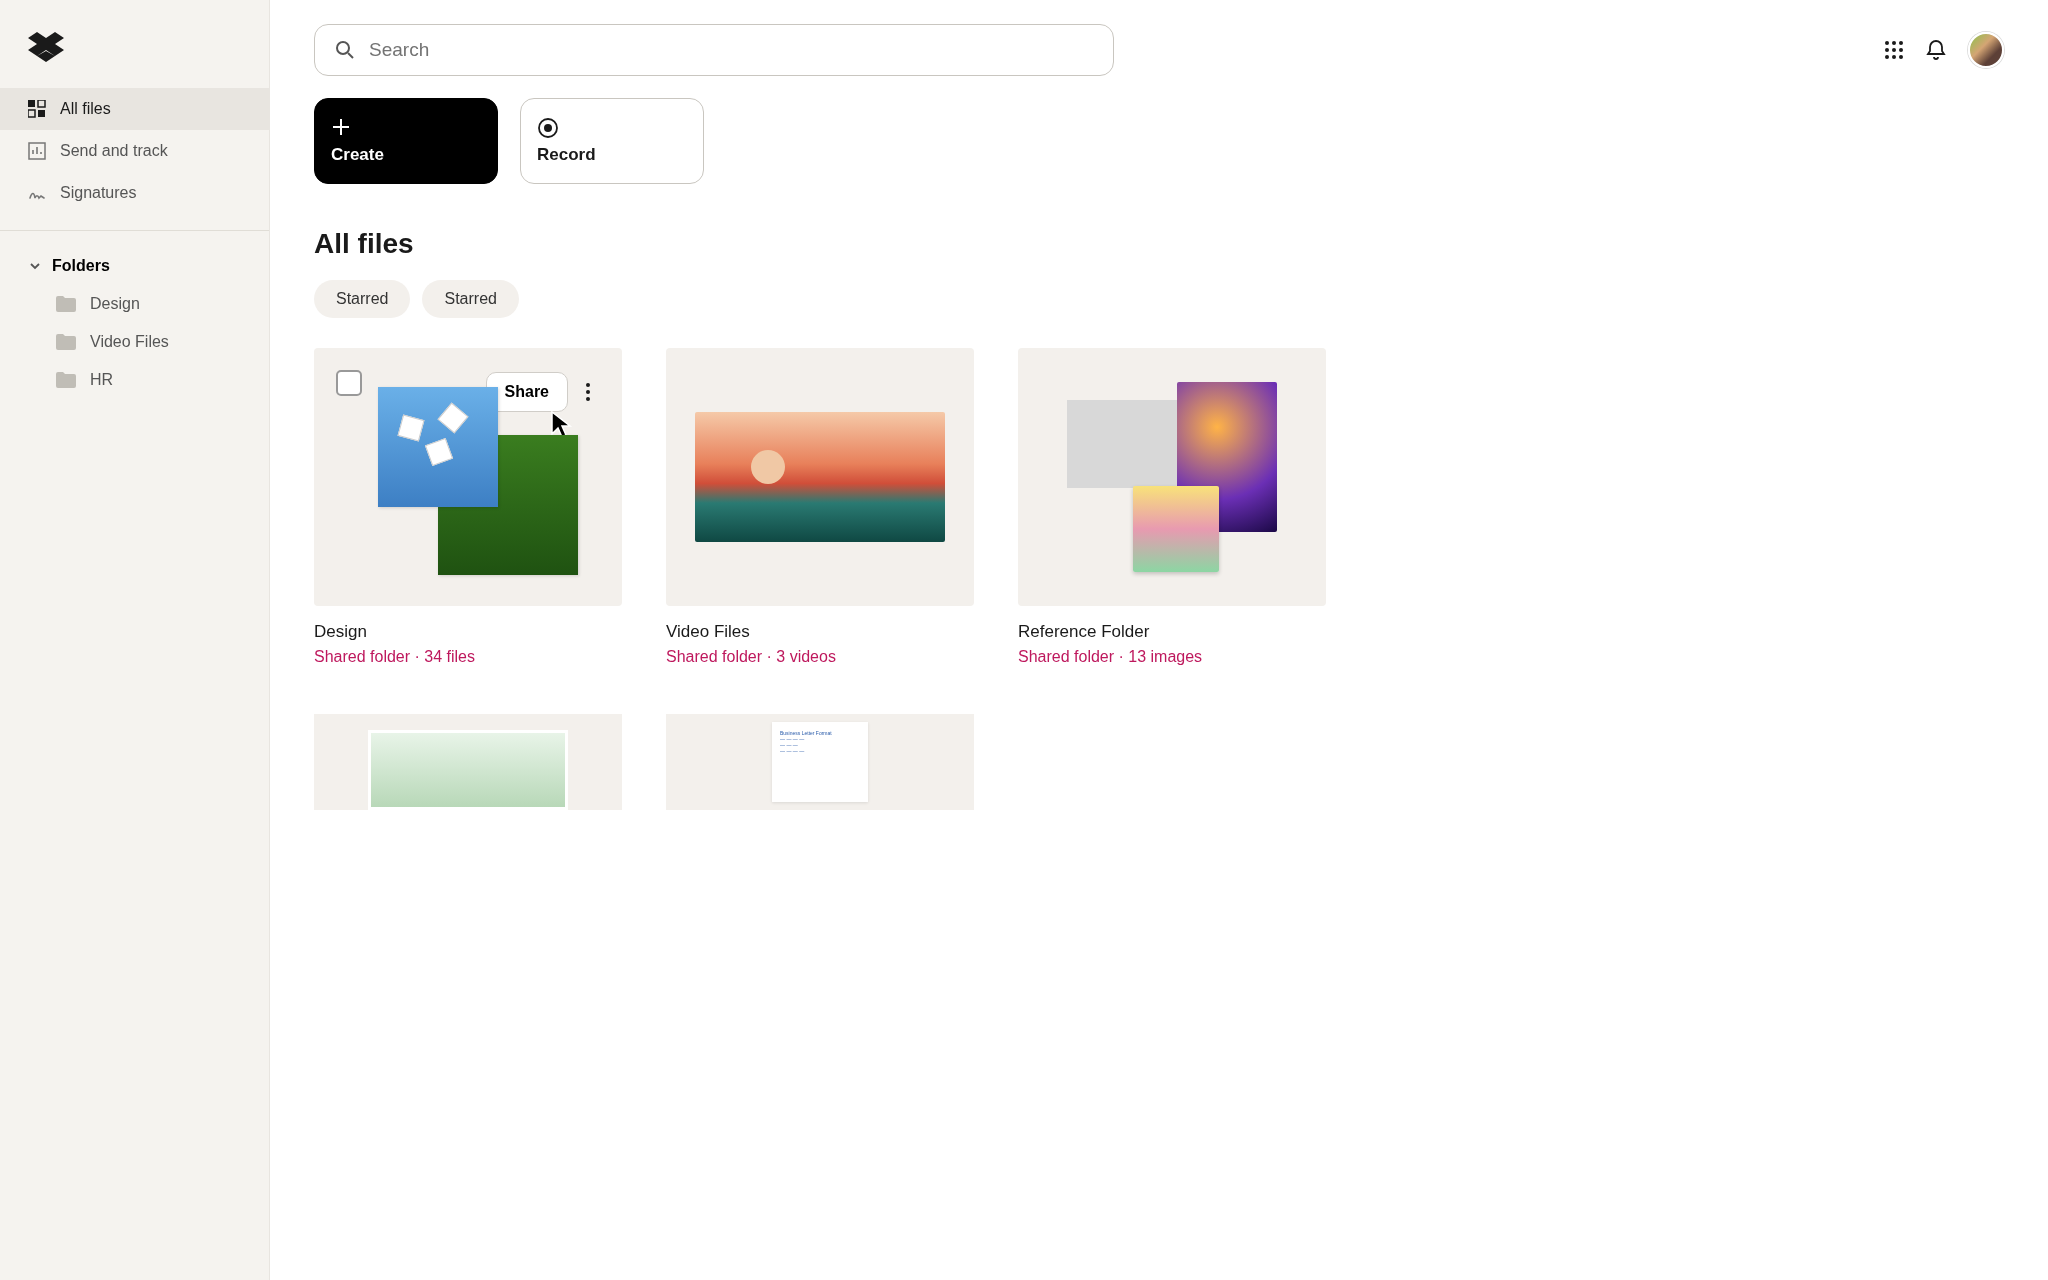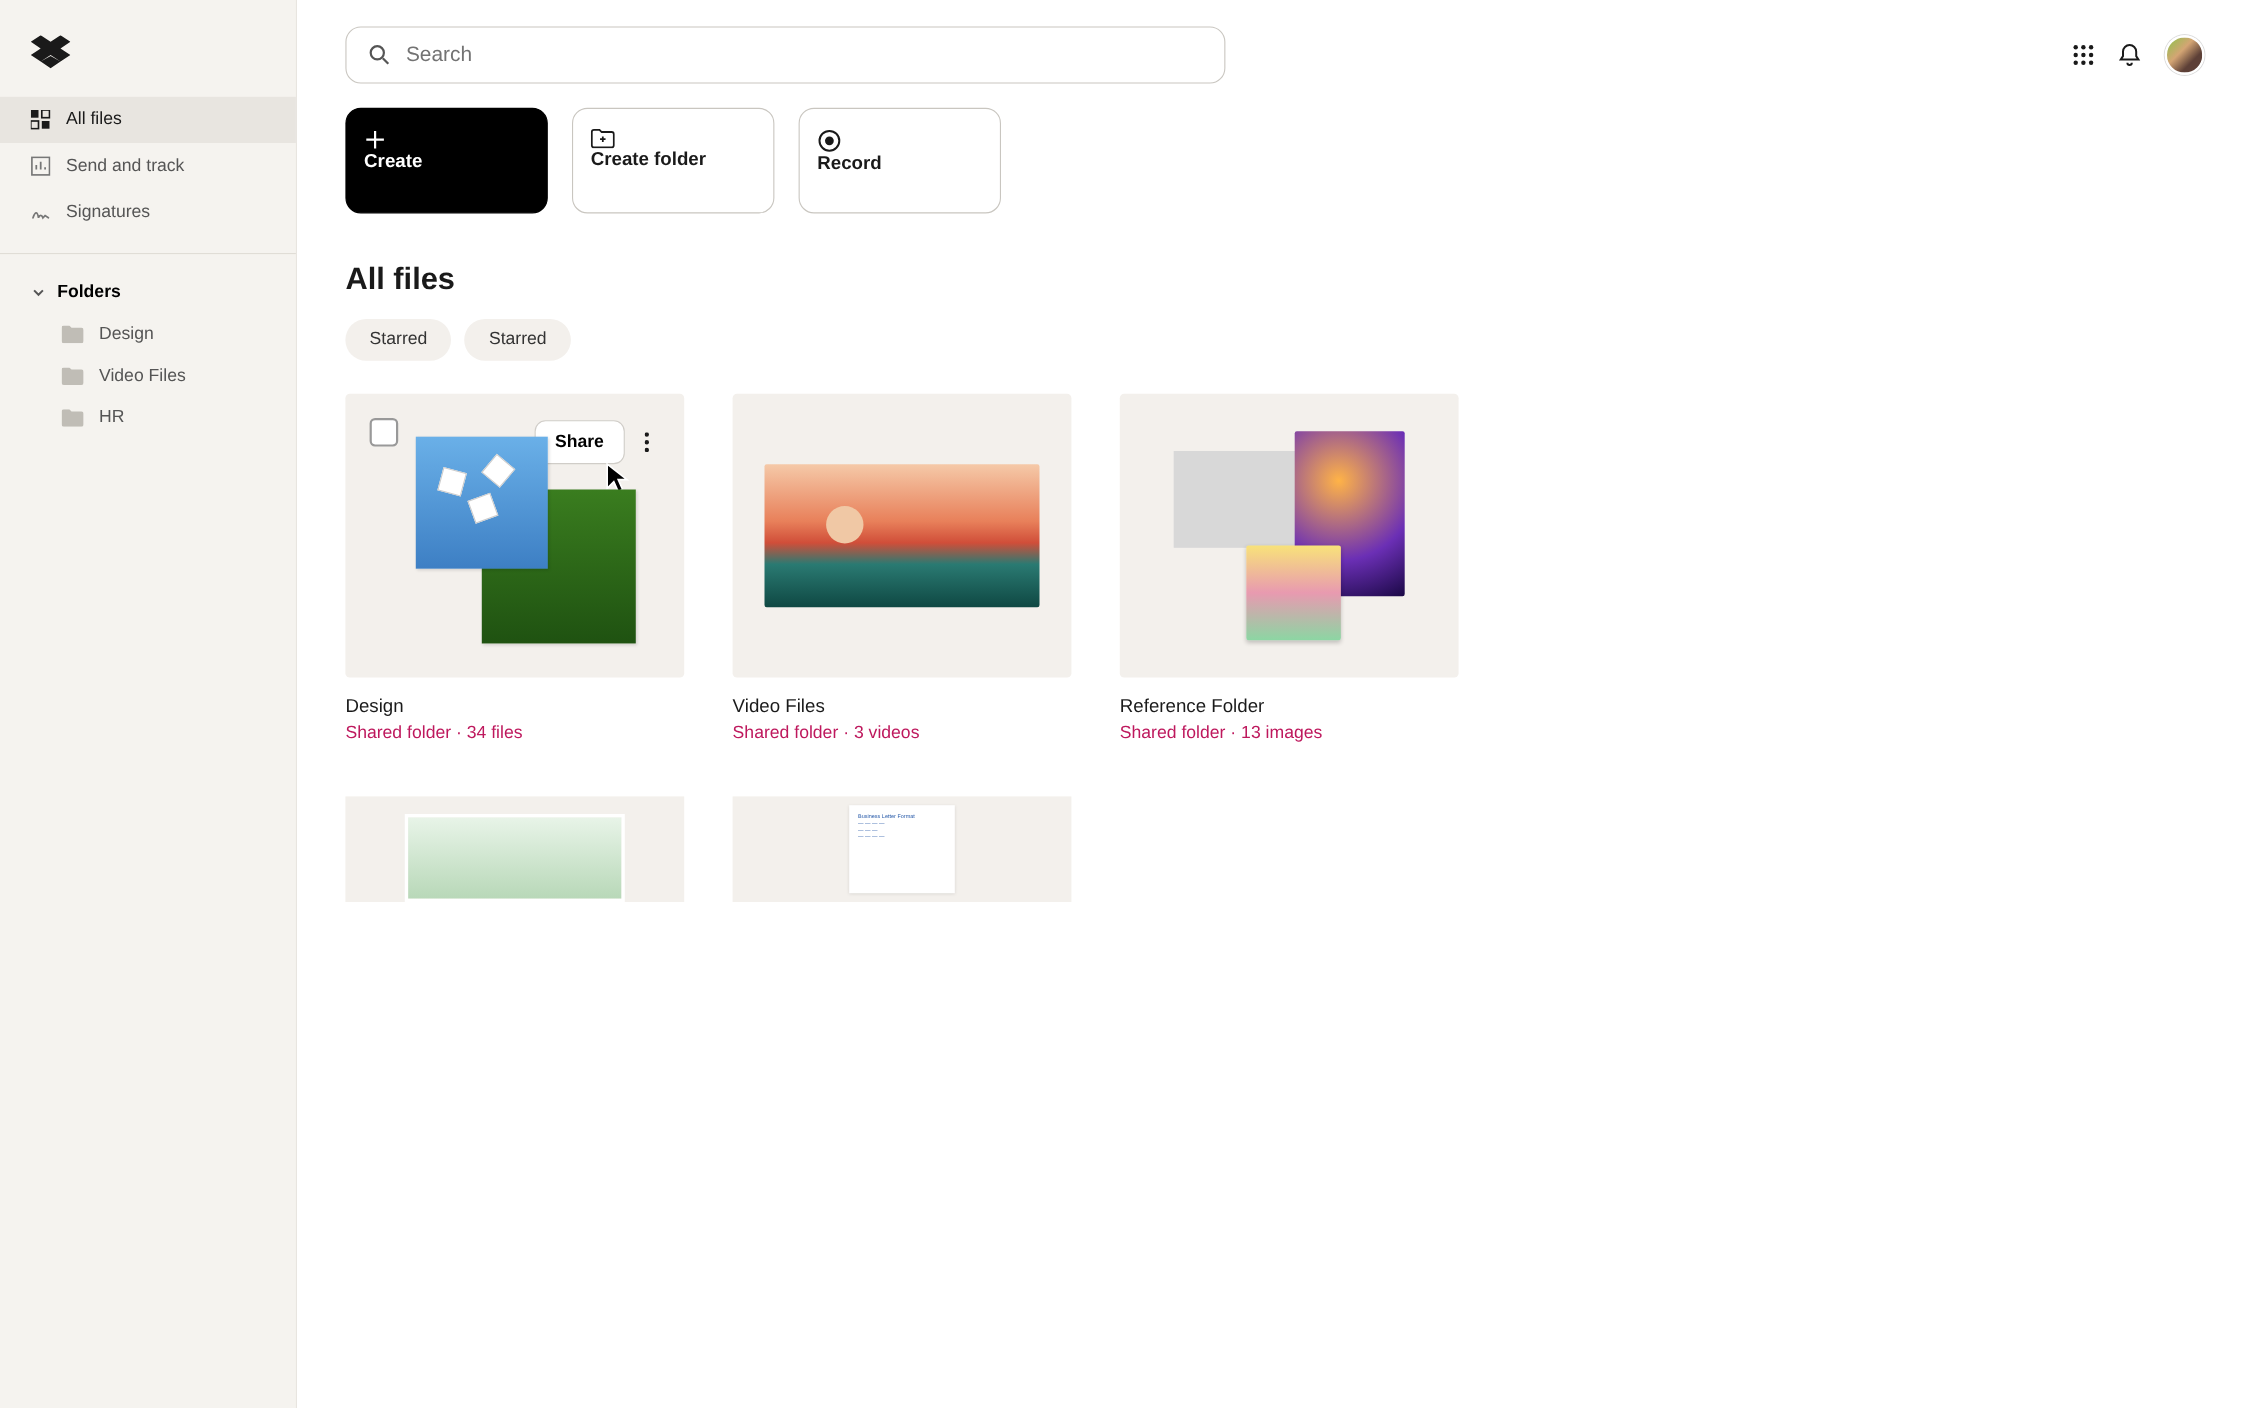--- a/index.html
+++ b/index.html
@@ -11,21 +11,21 @@
 .nav-item.active{background:#e8e5e0;color:#1a1a1a;font-weight:500}
 .nav-divider{height:1px;background:#e0ddd6;margin:16px 0}
 .folders-header{display:flex;align-items:center;gap:10px;padding:10px 28px;color:#000000;font-weight:600;font-size:16px}
 .folder-item{display:flex;align-items:center;gap:14px;padding:10px 28px 10px 56px;color:#555;font-size:16px;cursor:pointer}
 .main{flex:1;padding:24px 44px;overflow:auto}
 .topbar{display:flex;align-items:center;gap:20px;margin-bottom:22px}
 .search{flex:1;max-width:800px;display:flex;align-items:center;gap:14px;border:1px solid #c9c6c0;border-radius:14px;padding:14px 20px;color:#737373;font-size:19px}
 .top-icons{display:flex;align-items:center;gap:22px;margin-left:auto}
 .avatar{width:36px;height:36px;border-radius:50%;background:linear-gradient(135deg,#8bc34a,#d4a574 40%,#5d4037 70%);border:2px solid #fff;box-shadow:0 0 0 1px #ddd}
 .actions{display:flex;gap:22px;margin-bottom:44px}
-.action-card{width:184px;height:96px;border-radius:14px;padding:18px 16px;display:flex;flex-direction:column;cursor:pointer;border:1px solid #c9c6c0;background:#fff}
+.action-card{width:184px;height:86px;border-radius:14px;padding:18px 16px;display:flex;flex-direction:column;justify-content:space-between;cursor:pointer;border:1px solid #c9c6c0;background:#fff}
 .action-card.primary{background:#000;color:#fff;border-color:#000}
 .action-card.dashed{border:1.5px dashed #aaa}
 .action-label{font-weight:600;font-size:17px}
 .action-card .action-label{color:#1a1a1a}
 .action-card.primary .action-label{color:#fff}
 .page-title{font-size:28px;font-weight:600;color:#1a1a1a;margin-bottom:20px}
 .chips{display:flex;gap:12px;margin-bottom:30px}
 .chip{background:#f3f0ec;border-radius:22px;padding:10px 22px;font-size:16px;color:#333;cursor:pointer}
 .grid{display:flex;gap:44px;flex-wrap:wrap}
 .card{width:308px}
@@ -143,27 +143,20 @@
     </div>
 
     <div class="actions">
       <div class="action-card primary">
         <svg width="20" height="20" viewBox="0 0 20 20">
             <path d="M10 2v16M2 10h16" stroke="#fff" stroke-width="2"></path>
           </svg>
         <span class="action-label">Create</span>
       </div>
       <div class="action-card">
-        <svg width="22" height="18" viewBox="0 0 22 18">
-            <path d="M1 3a2 2 0 012-2h5l2 2h9a2 2 0 012 2v10a2 2 0 01-2 2H3a2 2 0 01-2-2z" stroke="#1a1a1a" stroke-width="1.6" fill="none"></path>
-            <path d="M11 7v5M8.5 9.5h5" stroke="#1a1a1a" stroke-width="1.6"></path>
-          </svg>
-        <span class="action-label">Create folder</span>
-      </div>
-      <div class="action-card">
         <svg width="22" height="22" viewBox="0 0 22 22">
             <circle cx="11" cy="11" r="9" stroke="#1a1a1a" stroke-width="1.8" fill="none"></circle>
             <circle cx="11" cy="11" r="4" fill="#1a1a1a"></circle>
           </svg>
         <span class="action-label">Record</span>
       </div>
     </div>
 
     <h1 class="page-title">All files</h1>
 

